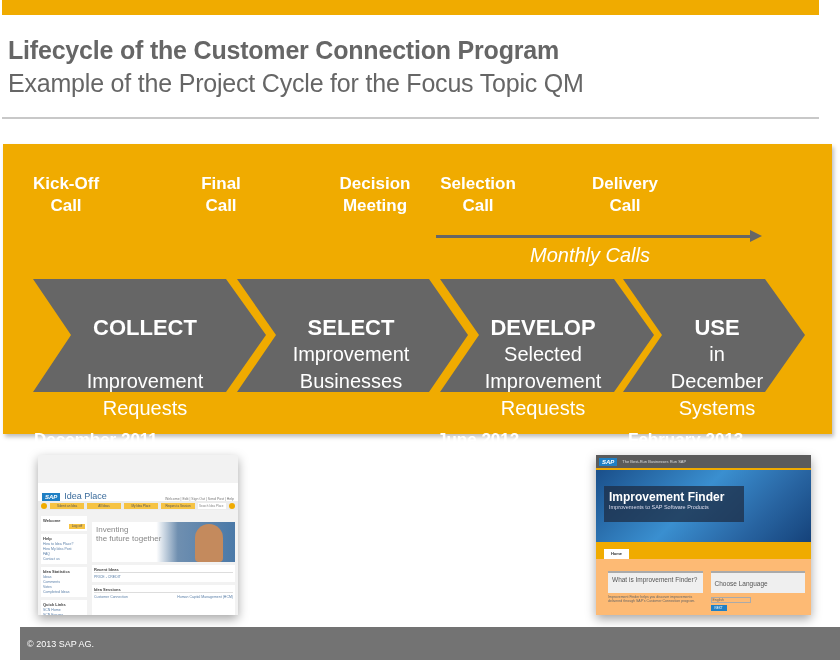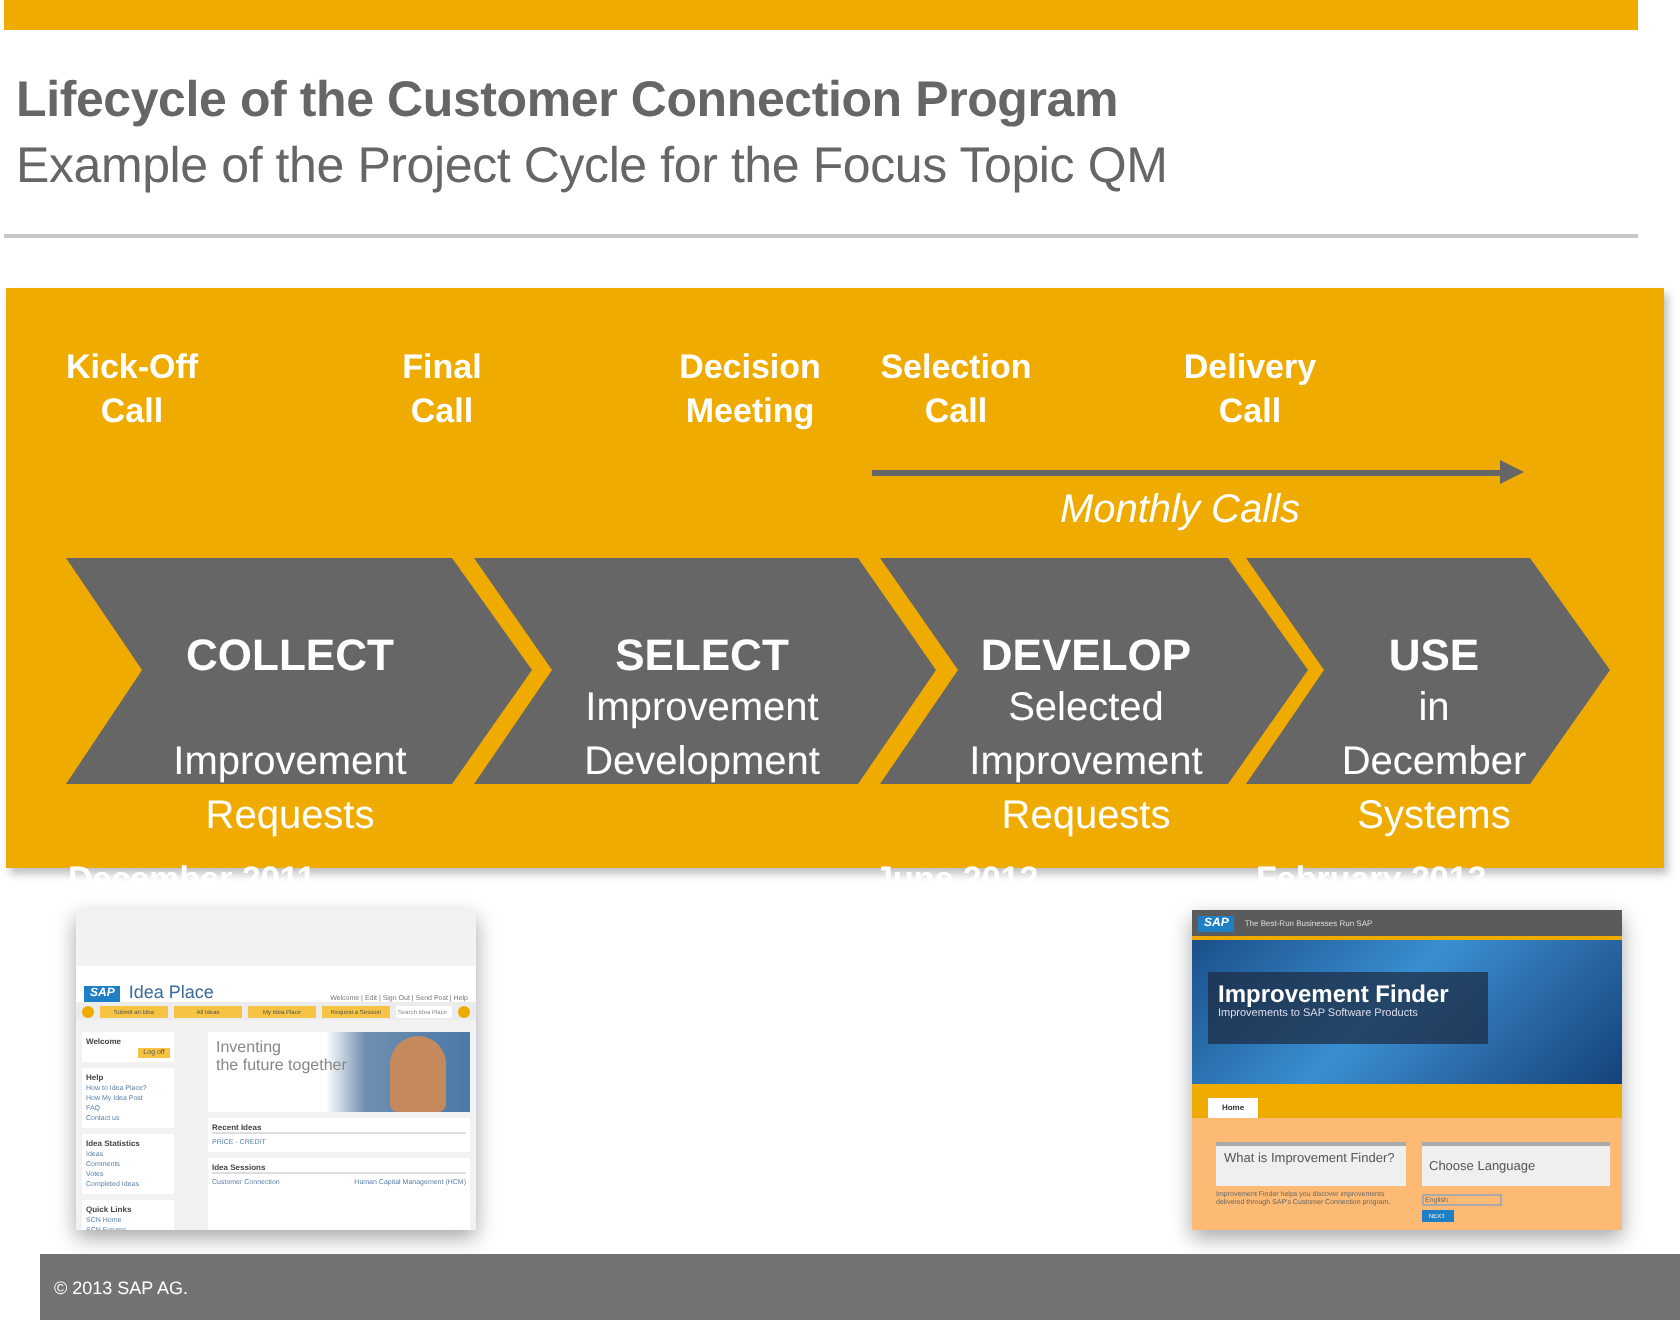--- a/index.html
+++ b/index.html
@@ -34,21 +34,21 @@
   .thumb-right { left: 596px; top: 455px; width: 215px; height: 160px; }
 
   .ip-header { height: 18px; background: #fff; display: flex; align-items: flex-end; padding: 0 4px; margin-top: 28px; }
   .sap-logo { background: #1f7fc4; color: #fff; font-weight: bold; font-size: 6px; padding: 1px 3px; font-style: italic; }
   .ip-name { font-size: 9px; color: #3a6b9b; margin-left: 4px; }
   .ip-links { margin-left: auto; font-size: 3.5px; color: #777; }
   .ip-nav { height: 9px; background: #ececec; display: flex; align-items: center; padding: 0 3px; gap: 3px; }
   .ip-nav .nav-btn { flex: 1; height: 6px; background: #f6c343; font-size: 3px; color: #555; text-align: center; line-height: 6px; }
   .ip-nav .nav-search { width: 28px; height: 6px; background: #fff; font-size: 3px; color: #888; line-height: 6px; padding-left: 1px; }
   .ip-nav .nav-dot { width: 6px; height: 6px; border-radius: 50%; background: #f0ab00; }
-  .ip-body { display: flex; padding: 6px 3px; gap: 17px; }
+  .ip-body { display: flex; padding: 6px 3px; gap: 5px; align-items: flex-end; }
   .ip-side { width: 46px; display: flex; flex-direction: column; gap: 3px; }
   .ip-box { background: #fff; padding: 2px; font-size: 3.5px; color: #555; }
   .ip-box .h { font-weight: bold; font-size: 4px; color: #444; margin-bottom: 1px; }
   .ip-box .l { color: #5a7fa8; line-height: 5px; }
   .ip-main { flex: 1; display: flex; flex-direction: column; gap: 3px; }
   .ip-banner { height: 40px; background: linear-gradient(90deg, #ffffff 45%, #6f8fb0 60%, #4a79a8 100%); position: relative; }
   .ip-banner .bt { position: absolute; left: 4px; top: 3px; font-size: 8px; color: #888; line-height: 9px; }
   .ip-banner .face { position: absolute; right: 12px; top: 2px; width: 28px; height: 38px; border-radius: 14px 14px 4px 4px; background: #c48a5d; }
   .ip-panel { background: #fff; padding: 2px; font-size: 3.5px; color: #555; }
   .ip-panel .h { font-weight: bold; font-size: 4px; color: #444; border-bottom: 1px solid #ddd; margin-bottom: 2px; }
@@ -117,21 +117,21 @@
 
 <div class="phase" style="left:60px;">
   <div class="ph-title">COLLECT</div>
   <div class="ph-desc">&nbsp;</div>
   <div class="ph-desc">Improvement</div>
   <div class="ph-desc">Requests</div>
 </div>
 <div class="phase" style="left:266px;">
   <div class="ph-title">SELECT</div>
   <div class="ph-desc">Improvement</div>
-  <div class="ph-desc">Development</div>
+  <div class="ph-desc">Businesses</div>
 </div>
 <div class="phase" style="left:458px;">
   <div class="ph-title">DEVELOP</div>
   <div class="ph-desc">Selected</div>
   <div class="ph-desc">Improvement</div>
   <div class="ph-desc">Requests</div>
 </div>
 <div class="phase" style="left:632px;">
   <div class="ph-title">USE</div>
   <div class="ph-desc">in</div>

